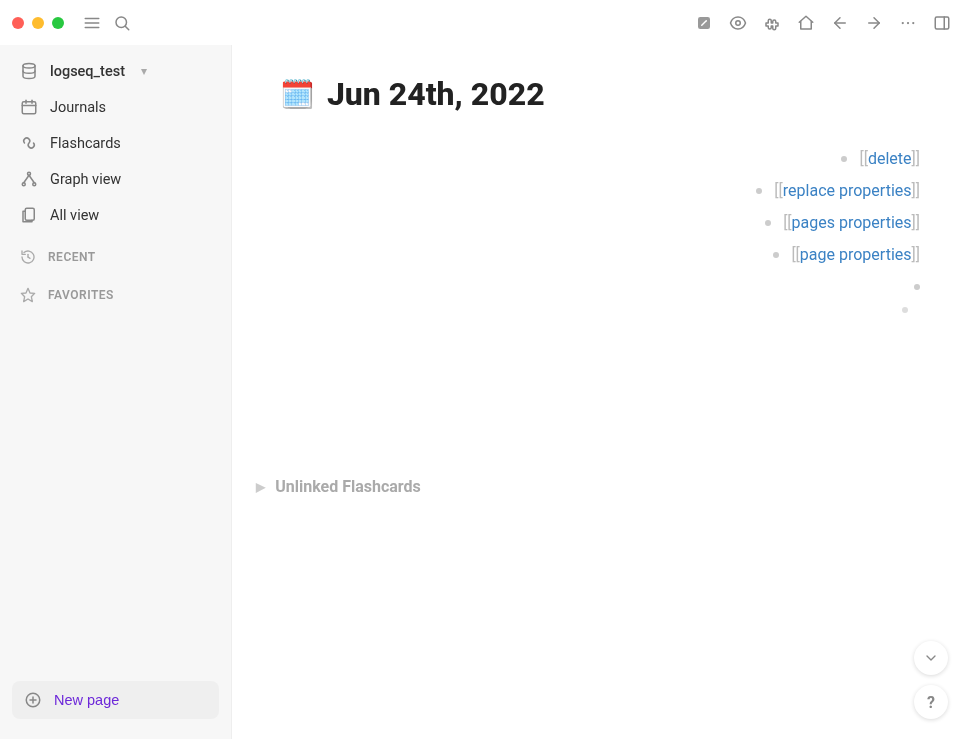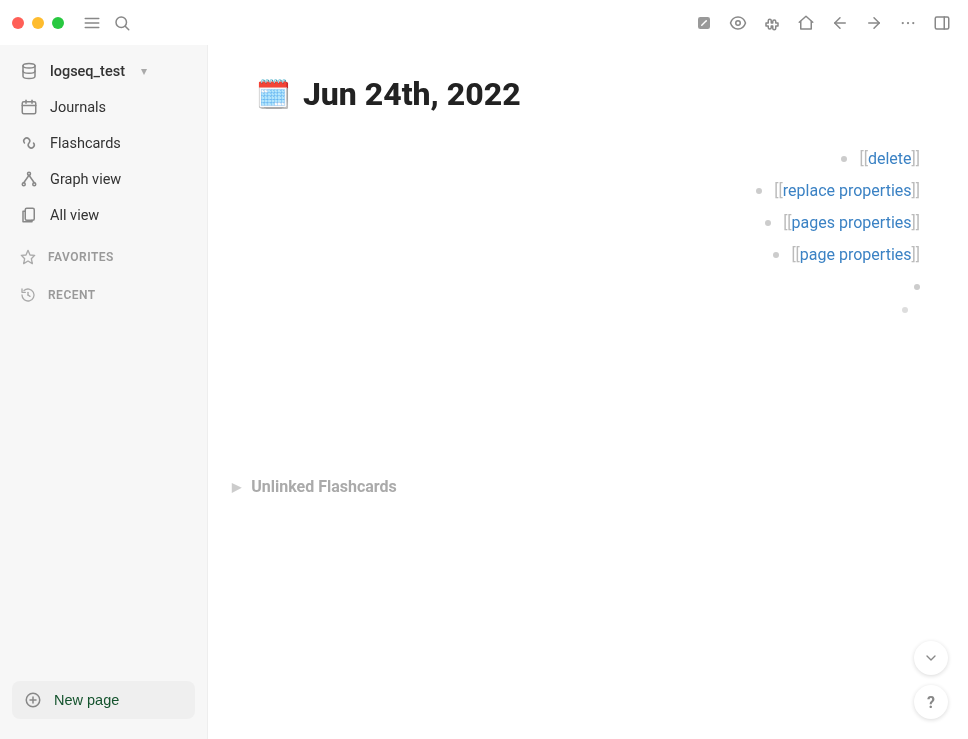--- a/index.html
+++ b/index.html
@@ -23,21 +23,21 @@
     .tl.yellow { background: #febc2e; }
     .tl.green { background: #28c840; }
     .titlebar .left-icons { display: flex; gap: 10px; }
     .titlebar .right-icons { margin-left: auto; display: flex; gap: 14px; align-items: center; padding-right: 4px;}
     .icon-btn { width: 20px; height: 20px; display: inline-flex; align-items: center; justify-content: center; color: #888; cursor: pointer; }
     .icon-btn svg { width: 18px; height: 18px; stroke: currentColor; fill: none; stroke-width: 2; stroke-linecap: round; stroke-linejoin: round; }
     .icon-btn.fill svg { fill: currentColor; stroke: none; }
 
     .body-row { flex: 1; display: flex; min-height: 0; }
     .sidebar {
-      width: 208px;
+      width: 232px;
       background: #f7f7f7;
       display: flex; flex-direction: column;
       padding: 8px 0;
       border-right: 1px solid #eee;
     }
     .sb-item {
       display: flex; align-items: center;
       gap: 12px;
       padding: 9px 20px;
       color: #333;
@@ -58,21 +58,21 @@
     .sb-section-header .sb-icon svg { width: 16px; height: 16px; stroke: currentColor; fill: none; stroke-width: 2; stroke-linecap: round; stroke-linejoin: round; }
 
     .sidebar .spacer { flex: 1; }
     .new-page-btn {
       margin: 8px 12px 12px 12px;
       border: none;
       border-radius: 8px;
       display: flex; align-items: center;
       gap: 12px;
       padding: 10px 12px;
-      color: #14532d;
+      color: #6d28d9;
       font-size: 14.5px;
       cursor: pointer;
       background: #efefef;
     }
     .new-page-btn .sb-icon { width: 18px; height: 18px; display: inline-flex; color: #888; }
     .new-page-btn .sb-icon svg { width: 18px; height: 18px; stroke: currentColor; fill: none; stroke-width: 2; stroke-linecap: round; stroke-linejoin: round; }
 
     .main { flex: 1; position: relative; padding: 30px 48px 0 48px; overflow: auto; }
     .page-title { display: flex; align-items: center; gap: 12px; font-size: 32px; font-weight: 800; color: #222; margin-bottom: 30px; }
     .page-title .emoji { font-size: 28px; }
@@ -225,36 +225,36 @@
             <rect x="7" y="3" width="12" height="16" rx="2"></rect>
             <path d="M7 7 H4 V21 H16 V19"></path>
           </svg>
       </span>
       <span>All view</span>
     </div>
 
     <div class="sb-section-header">
       <span class="sb-icon">
         <svg viewBox="0 0 24 24">
-            <polygon points="12 2 15 9 22 9.5 17 14.5 18.5 22 12 18 5.5 22 7 14.5 2 9.5 9 9"></polygon>
-          </svg>
-      </span>
-      <span>FAVORITES</span>
-    </div>
-
-    <div class="sb-section-header">
-      <span class="sb-icon">
-        <svg viewBox="0 0 24 24">
             <path d="M3 12 a9 9 0 1 0 3 -6.7"></path>
             <polyline points="3 3 3 8 8 8"></polyline>
             <line x1="12" y1="8" x2="12" y2="12"></line>
             <line x1="12" y1="12" x2="15" y2="14"></line>
           </svg>
       </span>
       <span>RECENT</span>
+    </div>
+
+    <div class="sb-section-header">
+      <span class="sb-icon">
+        <svg viewBox="0 0 24 24">
+            <polygon points="12 2 15 9 22 9.5 17 14.5 18.5 22 12 18 5.5 22 7 14.5 2 9.5 9 9"></polygon>
+          </svg>
+      </span>
+      <span>FAVORITES</span>
     </div>
 
     <div class="spacer"></div>
 
     <button class="new-page-btn">
       <span class="sb-icon">
         <svg viewBox="0 0 24 24">
             <circle cx="12" cy="12" r="9"></circle>
             <line x1="12" y1="8" x2="12" y2="16"></line>
             <line x1="8" y1="12" x2="16" y2="12"></line>

